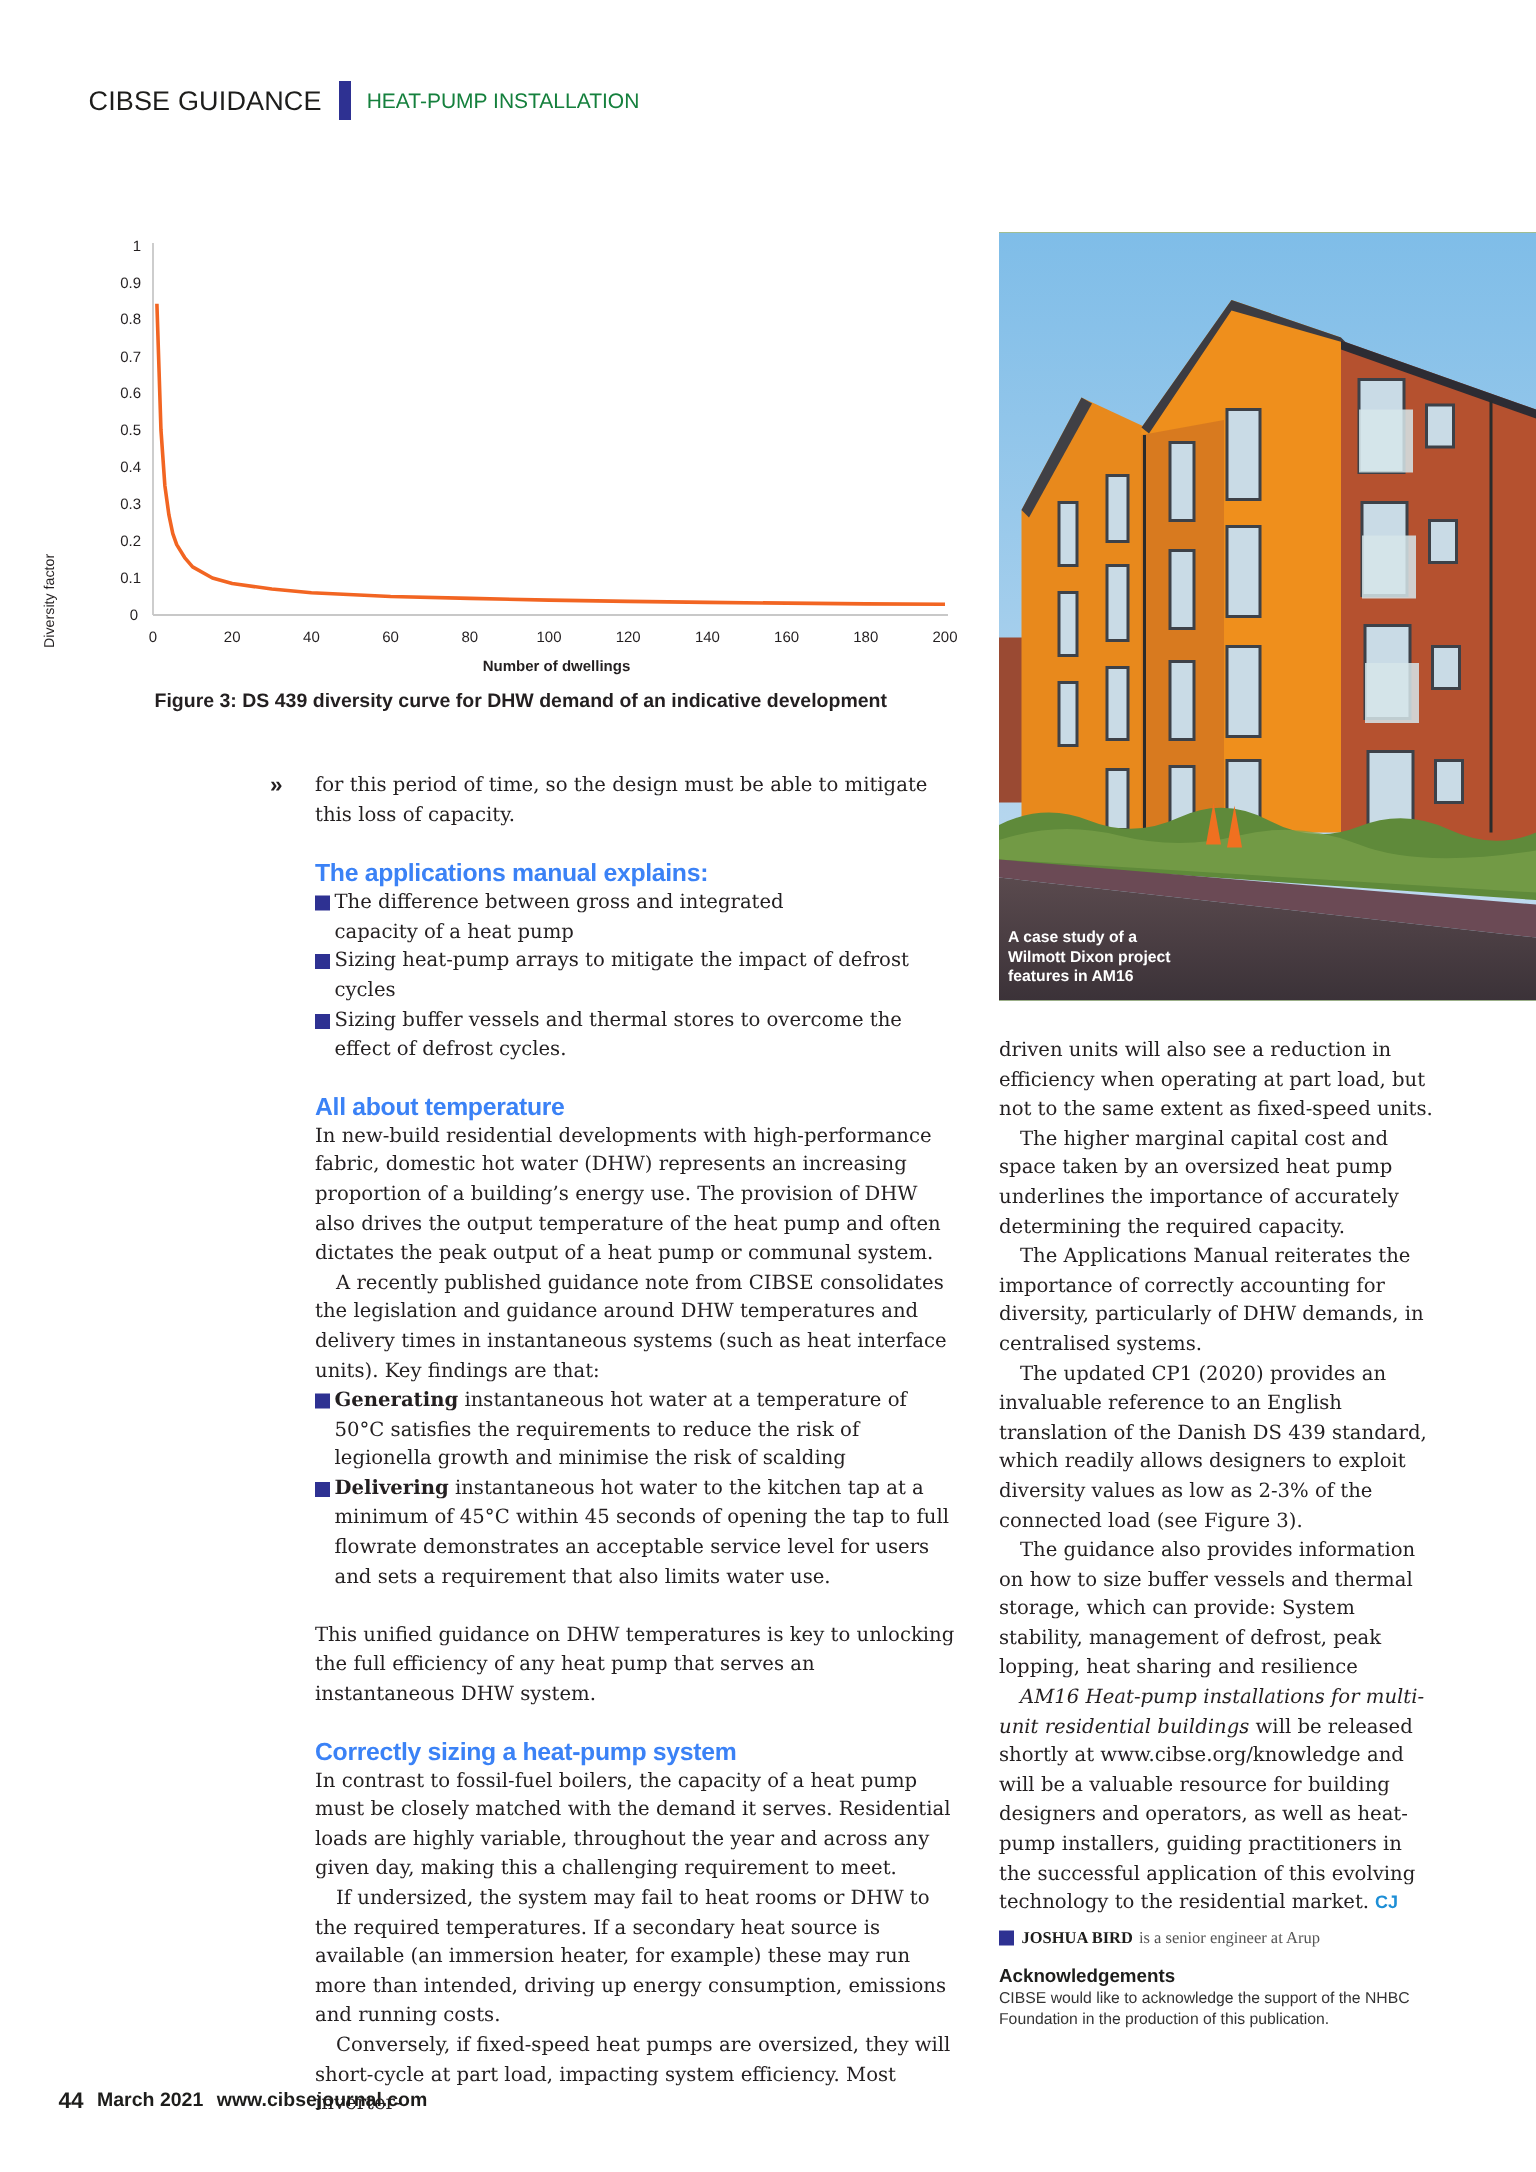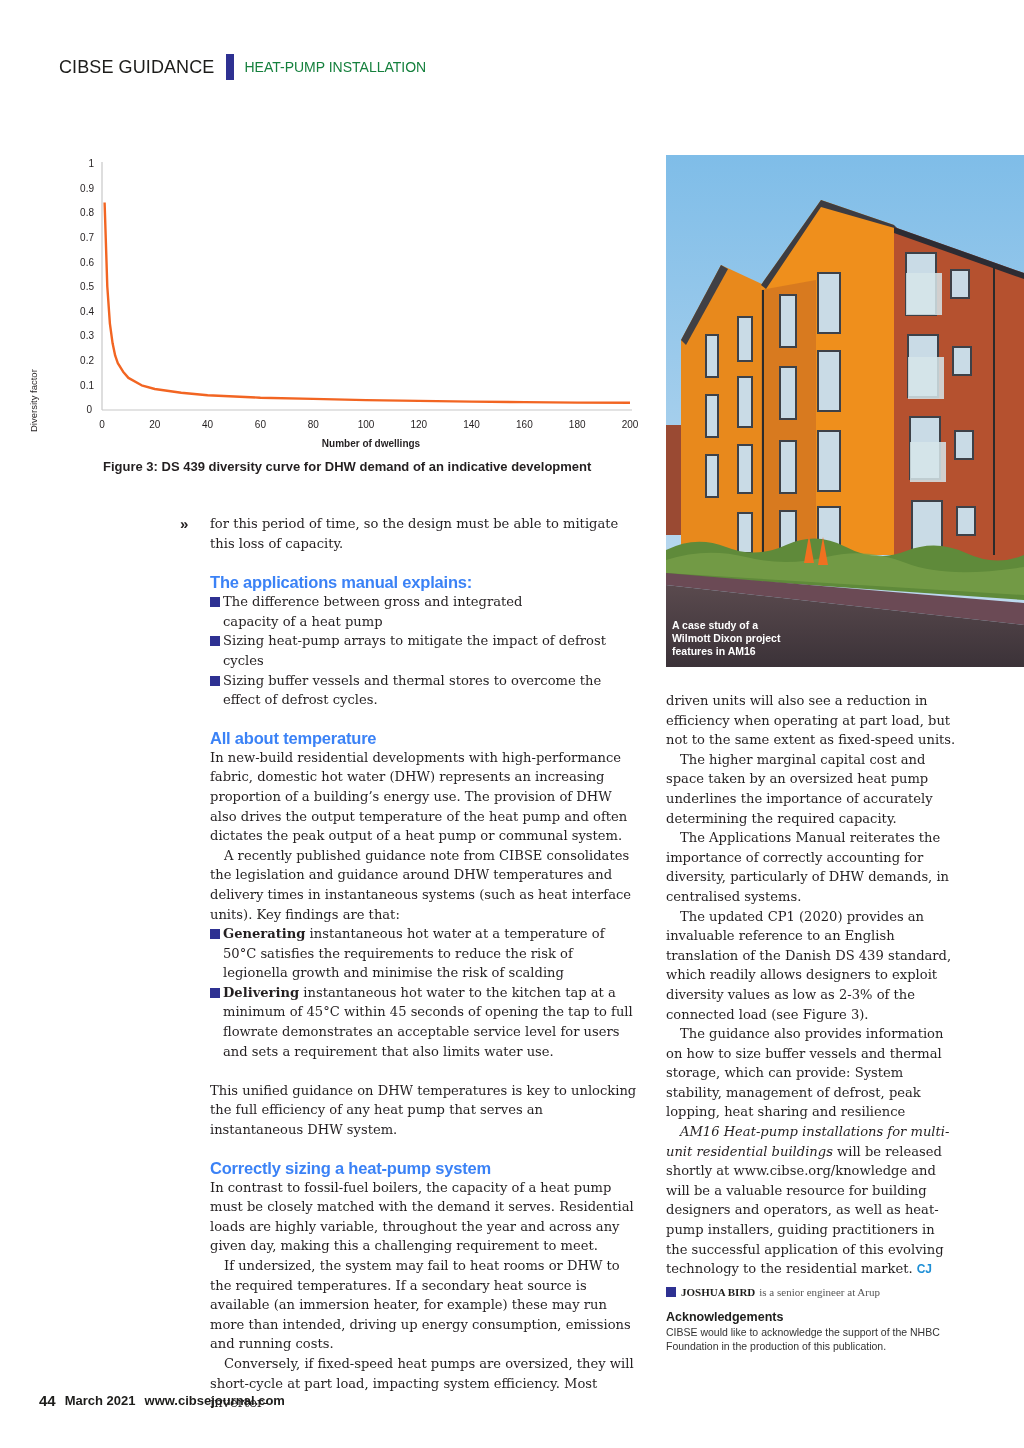--- a/index.html
+++ b/index.html
@@ -39,21 +39,21 @@
   .byline .name { font-weight:bold; color:#1d1d1b; margin-right:4px; }
   .ack { position:absolute; left:666px; top:1309px; width:300px; font-family:"Liberation Sans", sans-serif; }
   .ack h3 { font-size:12.5px; font-weight:bold; color:#1d1d1b; line-height:16px; }
   .ack p { font-size:10.5px; line-height:14px; color:#333; }
 
   
   .photo { position:absolute; left:666px; top:155px; width:358px; height:512px; overflow:hidden; background:#4d7c0f; }
   .photo svg { position:absolute; left:0; top:0; }
   .photo .caption { position:absolute; left:6px; top:464px; font-family:"Liberation Sans", sans-serif; font-weight:bold; font-size:10.5px; line-height:13px; color:#fff; }
 
-  .footer { position:absolute; left:39px; top:1392px; font-family:"Liberation Sans", sans-serif; font-size:13px; color:#1d1d1b; display:flex; gap:9px; align-items:center; }
+  .footer { position:absolute; left:39px; top:1392px; font-family:"Liberation Sans", sans-serif; font-size:13px; color:#1d1d1b; display:flex; gap:9px; align-items:flex-start; }
   .footer .page { font-weight:bold; font-size:15px; }
   .footer .date { font-weight:bold; }
   .footer .site { font-weight:bold; }
 </style>
 </head>
 <body>
 
 <div class="header">
   <span class="kicker">CIBSE GUIDANCE</span>
   <span class="bar"></span>

